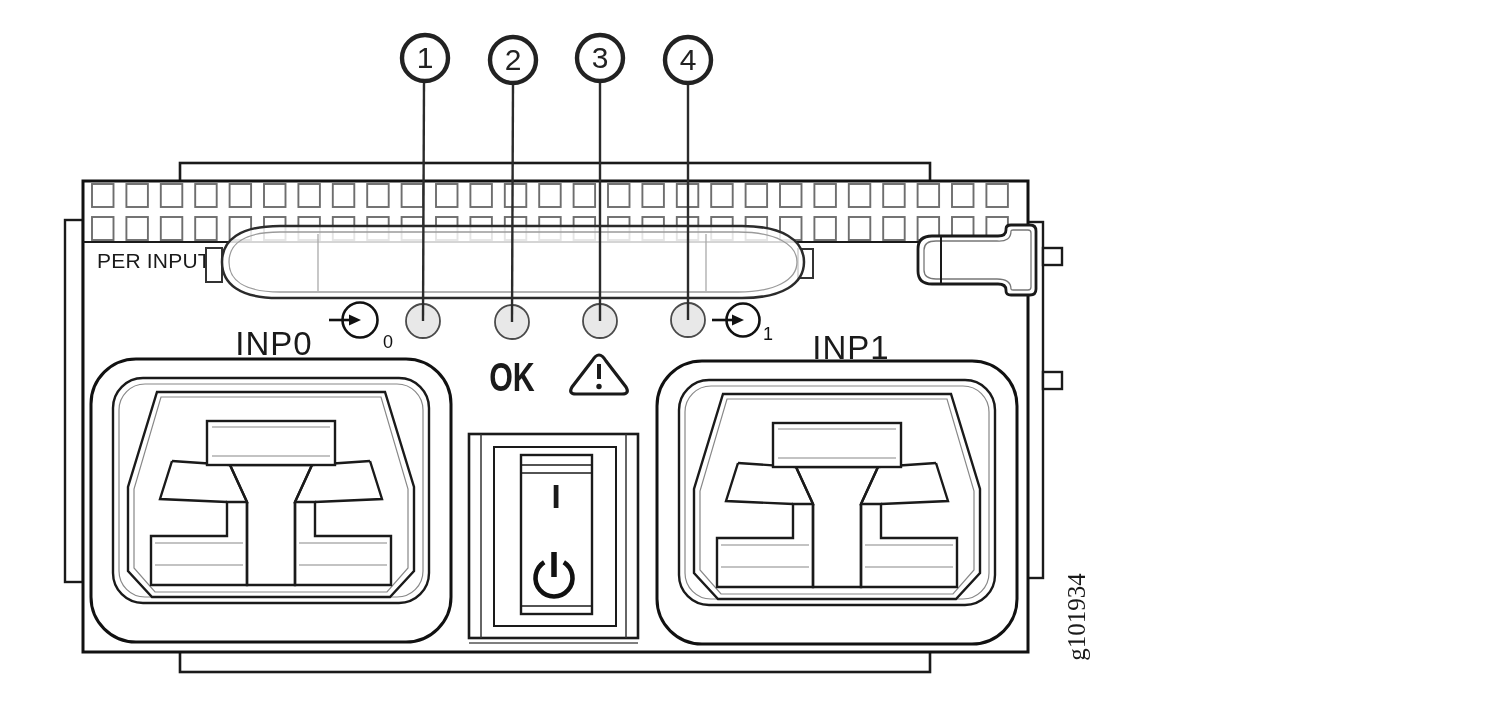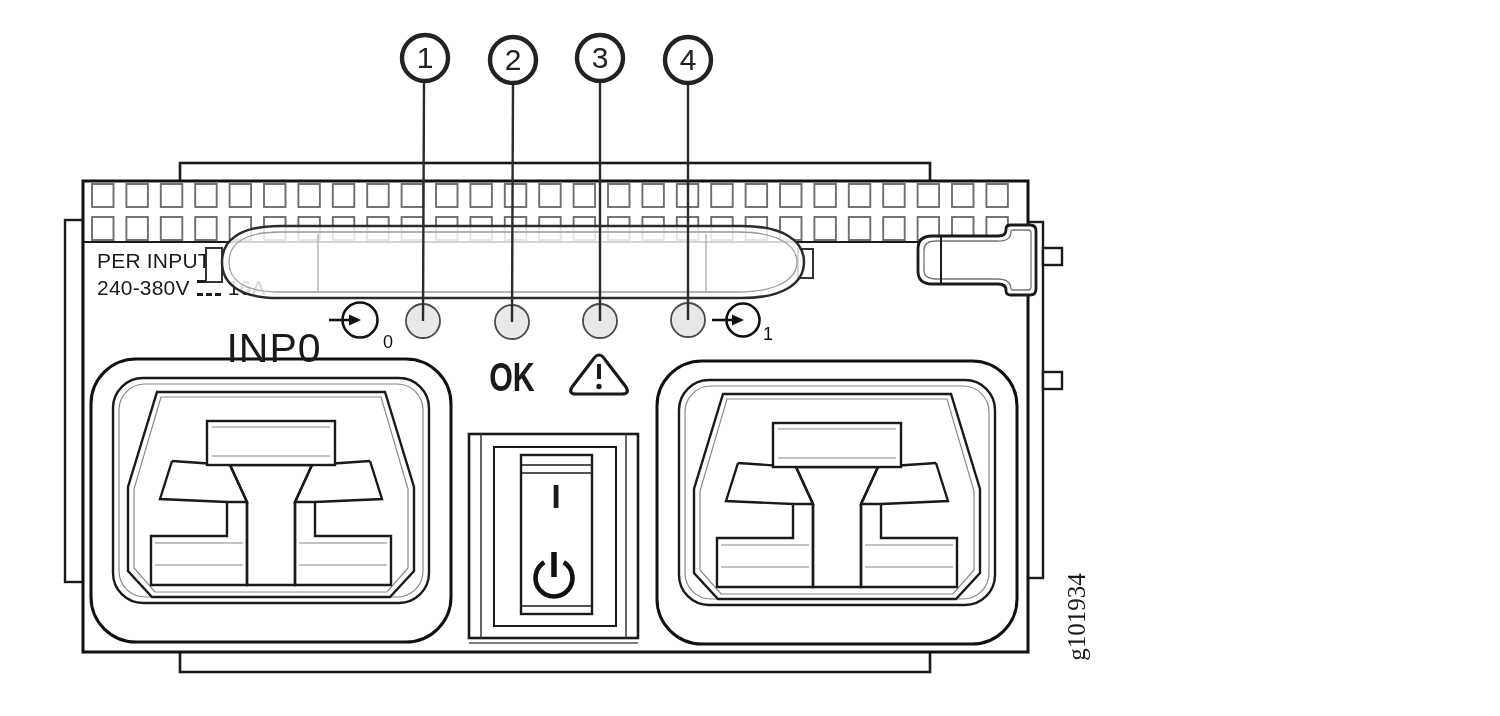--- a/index.html
+++ b/index.html
@@ -7,21 +7,21 @@
     position:relative;width:1500px;height:716px;background:#ffffff;overflow:hidden;
     font-family:"Liberation Sans","DejaVu Sans",sans-serif;color:#1a1a1a;
   }
   .stage svg{position:absolute;left:0;top:0;}
   .layer-text{position:absolute;left:0;top:0;width:1500px;height:716px;z-index:2;pointer-events:none;}
   .layer-text-over{position:absolute;left:0;top:0;width:1500px;height:716px;z-index:4;pointer-events:none;}
   #base-svg{z-index:1;}
   #top-svg{z-index:3;}
   .txt{position:absolute;white-space:nowrap;}
   .ratings{left:97px;top:247px;font-size:21px;line-height:27px;font-weight:500;letter-spacing:.2px;}
-  .inp-label{font-size:41px;font-weight:500;letter-spacing:1px;width:140px;text-align:center;}
+  .inp-label{font-size:33px;font-weight:500;letter-spacing:1px;width:140px;text-align:center;}
   .inp0{left:204px;top:325px;}
   .inp1{left:781px;top:329px;}
   .ok-label{left:462px;top:354px;width:100px;text-align:center;font-size:41px;font-weight:700;
             transform:scaleX(.74);transform-origin:center;}
   .switch-on{left:536px;top:478px;width:40px;text-align:center;font-size:33px;font-weight:700;}
   .figure-id{left:1012px;top:603px;width:130px;text-align:center;font-size:25px;
              font-family:"Liberation Serif","DejaVu Serif",serif;
              transform:rotate(-90deg);transform-origin:center;}
   .callout-num{position:absolute;width:44px;text-align:center;font-size:30px;line-height:32px;color:#222;}
   .dc-sym{display:inline-block;width:24px;height:10px;border-top:3px solid #1a1a1a;
@@ -182,23 +182,23 @@
       <path d="M 936,241 H 997 Q 1011,242 1011,231 Q 1011,230 1013,230 H 1028 Q 1031,230 1031,233
                V 287 Q 1031,290 1028,290 H 1013 Q 1011,290 1011,289 Q 1011,279 997,279 H 936
                Q 924,279 924,270 V 250 Q 924,241 936,241 Z" fill="none" stroke="#777" stroke-width="1.3"></path>
       <line x1="941" y1="237" x2="941" y2="283" stroke="#1a1a1a" stroke-width="2"></line>
     </g>
   </svg>
 
   <div class="layer-text">
     <div class="txt ratings">
       <div>PER INPUT:</div>
-      <div><span>240-380V</span><span class="dc-sym"></span><span>16A</span></div>
     </div>
     <div class="txt inp-label inp0">INP0</div>
+    <div class="txt inp-label inp1">INP1</div>
     <div class="txt ok-label">OK</div>
     <div class="txt switch-on">I</div>
     <div class="txt figure-id">g101934</div>
   </div>
 
   <svg id="top-svg" width="1500" height="716" viewBox="0 0 1500 716">
 
     <rect x="206" y="248" width="16" height="34" fill="#fff" stroke="#333" stroke-width="2"></rect>
     <rect x="798" y="249" width="15" height="29" fill="#fff" stroke="#333" stroke-width="2"></rect>
 

